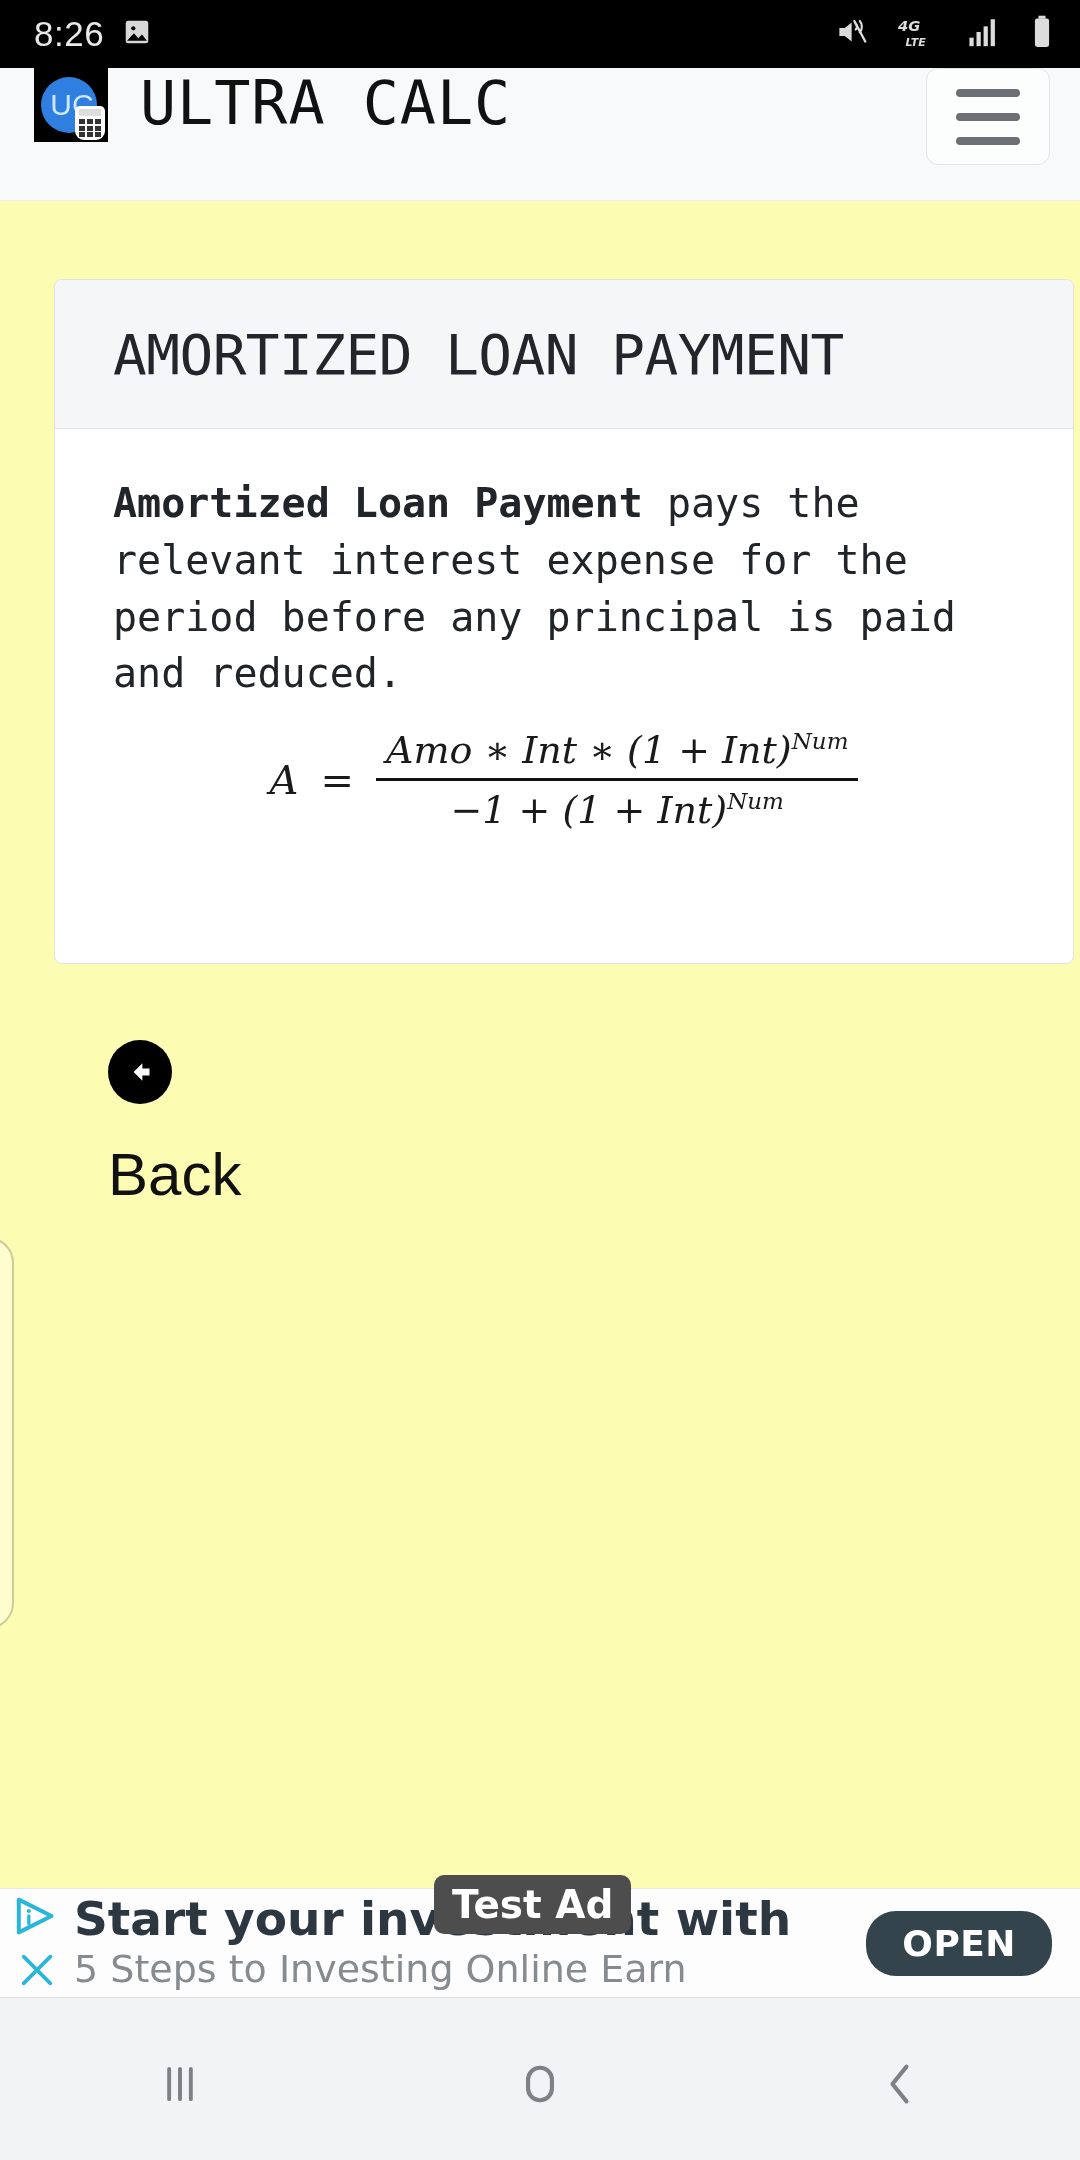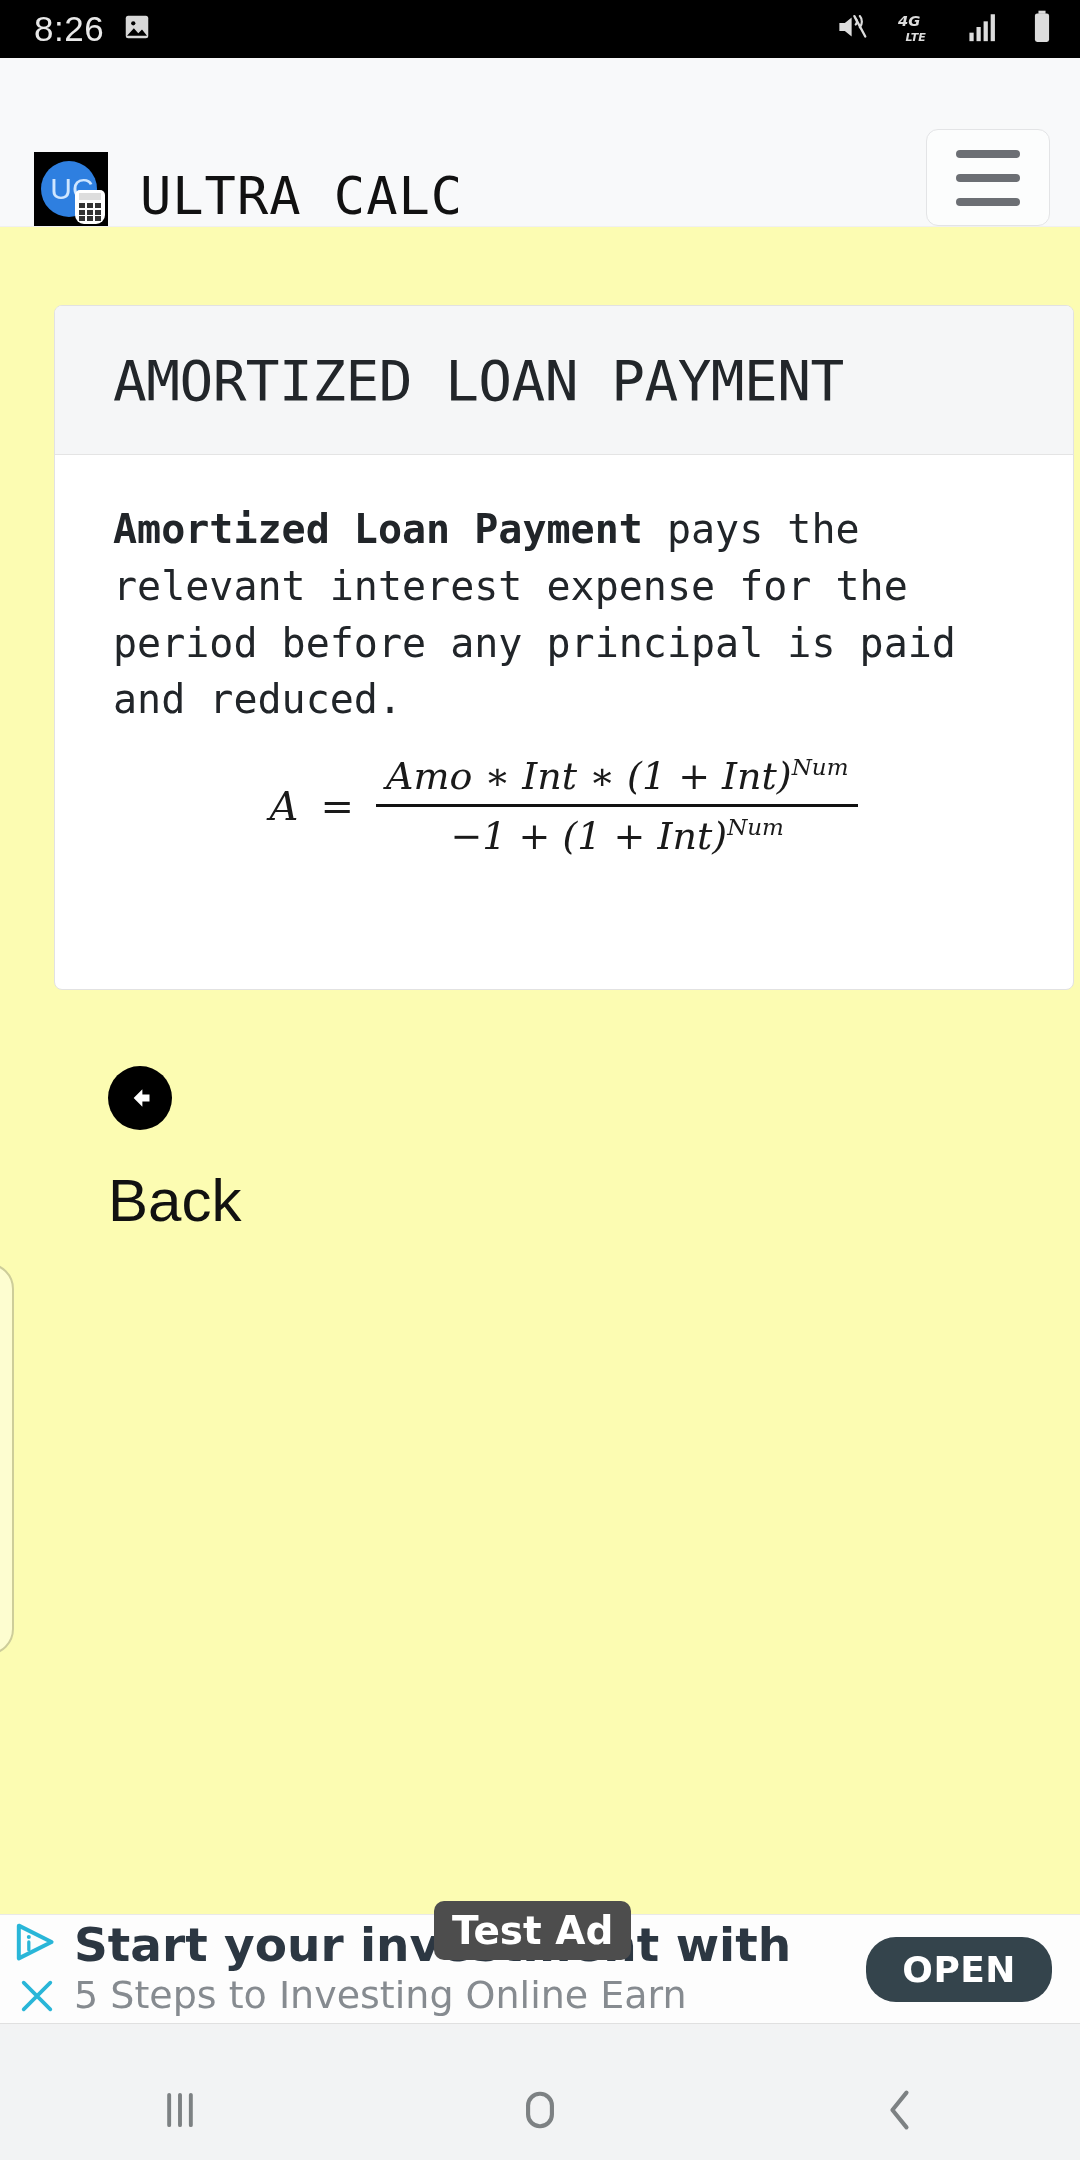--- a/index.html
+++ b/index.html
@@ -6,33 +6,33 @@
   html,body { width:1080px; height:2160px; }
   body {
     font-family:"Liberation Sans", sans-serif;
     background:#fcfcb2;
     overflow:hidden;
     position:relative;
   }
 
   
   .status-bar{
-    height:58px; background:#000; color:#e9e9e9;
+    height:68px; background:#000; color:#e9e9e9;
     display:flex; align-items:center; justify-content:space-between;
     padding:0 26px 0 34px;
   }
   .sb-left{ display:flex; align-items:center; gap:18px; }
   .sb-clock{ font-size:35px; letter-spacing:0.5px; font-family:"Liberation Sans",sans-serif; }
   .sb-right{ display:flex; align-items:center; gap:28px; }
   .ic{ display:block; }
 
   
   .app-header{
-    height:169px; background:#f8f9fa;
-    display:flex; align-items:flex-end; padding:0 30px 0 34px;
+    height:133px; background:#f8f9fa;
+    display:flex; align-items:flex-start; padding:0 30px 0 34px;
     border-bottom:1px solid #f0f0f0;
   }
   .logo{
     width:74px; height:74px; background:#000; position:relative;
     flex:none; overflow:hidden;
   }
   .logo .circle{
     position:absolute; left:7px; top:9px; width:56px; height:56px;
     border-radius:50%; background:#2e7fe0;
   }
@@ -48,21 +48,21 @@
   }
   .logo .calcbox .scr{ position:absolute; left:4px; top:3px; right:4px; height:7px; background:#ddd; }
   .logo .calcbox .keys{
     position:absolute; left:4px; top:13px; right:4px; bottom:3px;
     display:grid; grid-template-columns:repeat(3,1fr); grid-template-rows:repeat(3,1fr); gap:1.5px;
   }
   .logo .calcbox .keys i{ background:#333; display:block; }
   .app-title{
     flex:1; margin-left:32px;
     font-family:"DejaVu Sans Mono","Liberation Mono",monospace;
-    font-size:52px; font-weight:400; color:#111; letter-spacing:1px;
+    font-size:60px; font-weight:400; color:#111; letter-spacing:1px;
   }
   .menu-btn{
     width:124px; height:97px; border:1px solid #e3e4e6; border-radius:12px;
     background:#fcfdfd; display:flex; flex-direction:column;
     align-items:center; justify-content:center; gap:16px;
     flex:none;
   }
   .menu-btn span{ display:block; width:64px; height:8px; border-radius:4px; background:#6c6f74; }
 
   

